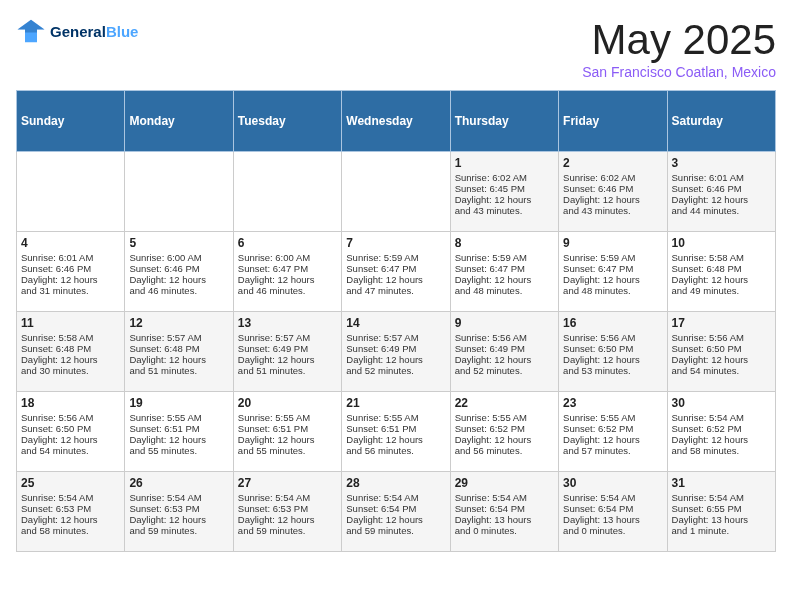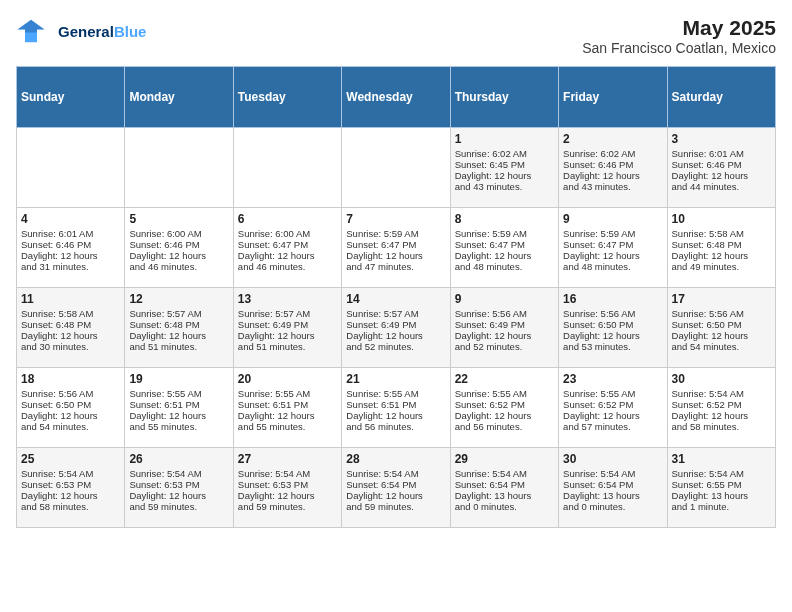--- a/index.html
+++ b/index.html
@@ -12,37 +12,37 @@
     }
     .header {
       display: flex;
       justify-content: space-between;
       align-items: flex-start;
       margin-bottom: 10px;
     }
     .logo {
       display: flex;
       align-items: center;
-      gap: 12px;
+      gap: 4px;
     }
     .logo-bird {
       width: 30px;
       height: 30px;
     }
     .title-block {
       text-align: right;
     }
     .month-title {
-      font-size: 21px;
-      font-weight: bold;
+      font-size: 42px;
+      font-weight: normal;
       color: #222;
     }
     .location {
       font-size: 14px;
-      color: #404040;
+      color: #8b5cf6;
     }
     table {
       width: 100%;
       border-collapse: collapse;
       table-layout: fixed;
     }
     thead tr th {
       background-color: #2e6da4;
       color: #fff;
       font-size: 12px;

